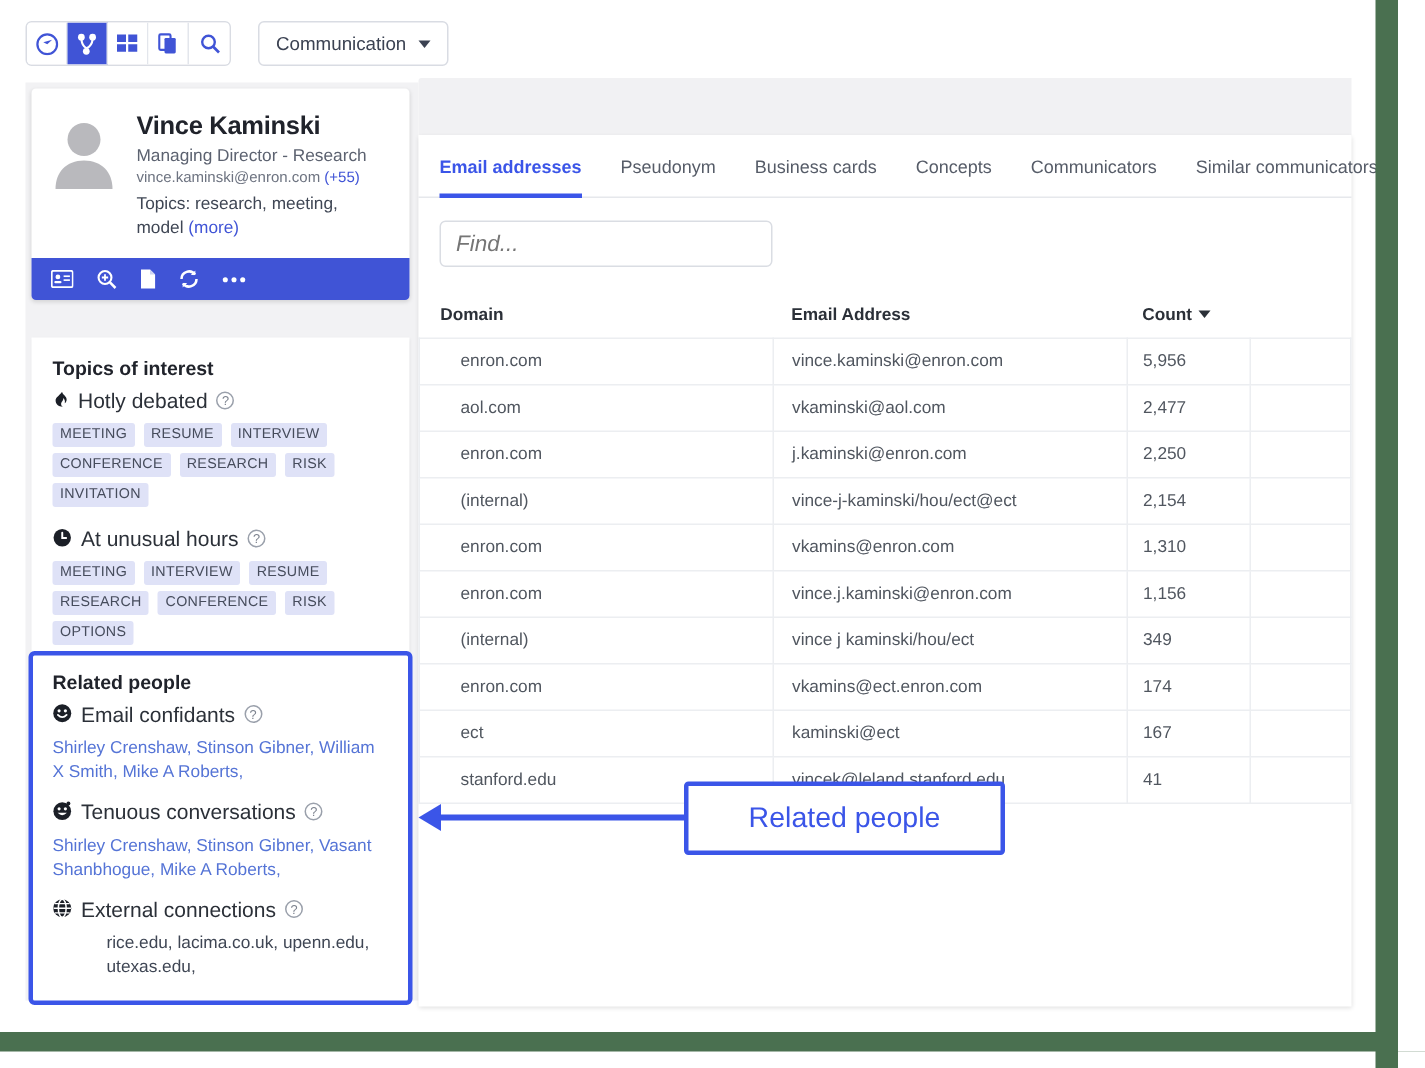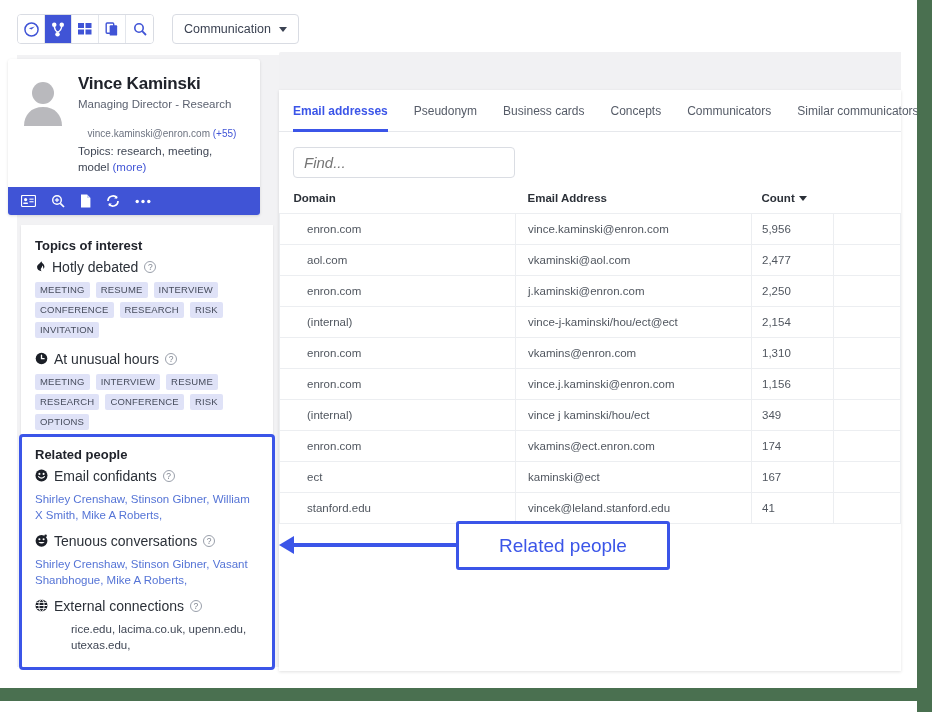--- a/index.html
+++ b/index.html
@@ -70,35 +70,35 @@
     border-right: 4px solid transparent;
     border-top: 5px solid #3b4252;
   }
   .panel-shadowbg {
     position: absolute; left: 17px; top: 55px;
     width: 262px; height: 612px;
     background: #f2f2f4;
   }
 
   .profile-card {
-    position: absolute; left: 8px; top: 59px;
+    position: absolute; left: 21px; top: 59px;
     width: 252px;
     background: #fff;
     border-radius: 3px;
     box-shadow: 0 1px 3px rgba(0,0,0,.13);
   }
   .profile-body { display: flex; padding: 15px 14px 12px 12px; }
   .avatar { width: 46px; flex: 0 0 46px; padding-top: 6px; }
   .profile-info { padding-left: 12px; }
   .profile-name {
     font-size: 17px; font-weight: bold; color: #20232b;
     letter-spacing: -.2px; margin-bottom: 4px;
   }
-  .profile-role { font-size: 11.5px; color: #5c6270; margin-bottom: 18px; }
-  .profile-email { font-size: 10px; color: #6d7380; margin-bottom: 4px; text-align: center; }
+  .profile-role { font-size: 11.5px; color: #5c6270; margin-bottom: 3px; }
+  .profile-email { font-size: 10px; color: #6d7380; margin-bottom: 4px; }
   .plus-count { color: #4054d6; }
   .profile-topics { font-size: 11.5px; color: #3f4654; line-height: 16px; }
   .more-link { color: #4054d6; }
   .profile-actions {
     background: #4054d6;
     height: 28px;
     display: flex; align-items: center; gap: 15px;
     padding: 0 13px;
     border-radius: 0 0 3px 3px;
   }
@@ -181,21 +181,21 @@
     border: 1px solid #dadde3; border-radius: 4px;
     padding: 0 10px;
     font-size: 15px; font-style: italic; color: #9aa0ab;
     font-family: "Liberation Sans", sans-serif;
     outline: none; background: #fff;
   }
 
   table.addr {
     width: 100%;
     border-collapse: collapse;
-    margin-top: 14px;
+    margin-top: 26px;
     table-layout: fixed;
   }
   table.addr th {
     font-size: 11.5px; font-weight: bold; color: #2b3038;
     text-align: left; padding: 0 0 9px 0;
   }
   table.addr th.c1 { width: 236px; padding-left: 14px; }
   table.addr th.c2 { width: 236px; padding-left: 12px; }
   table.addr th.c3 { width: 82px; padding-left: 10px; }
   table.addr th.c4 { width: auto; }

